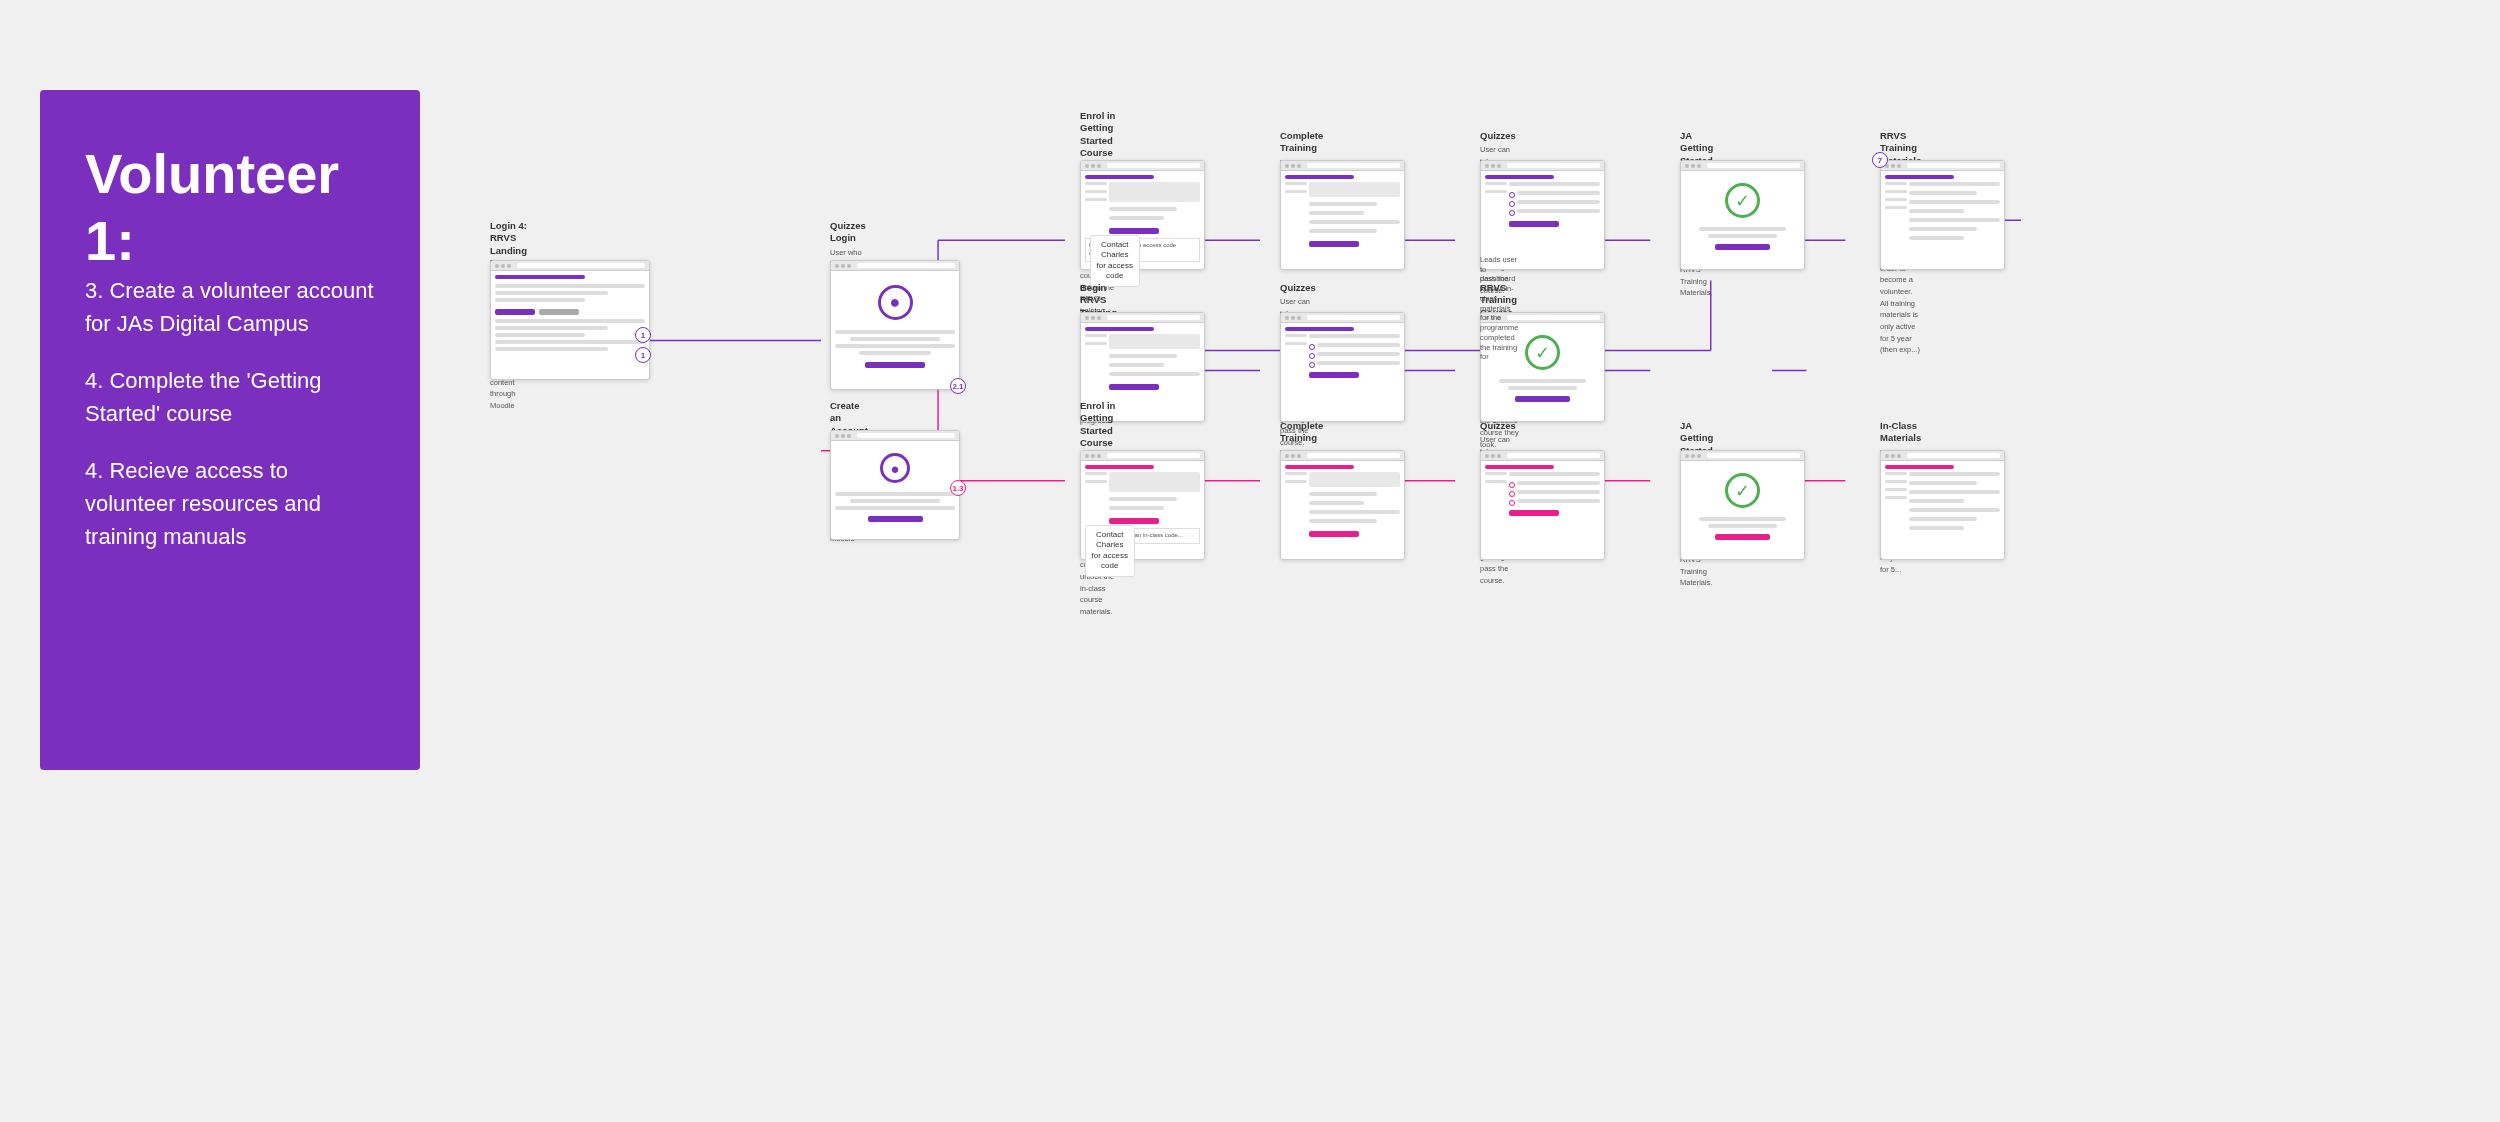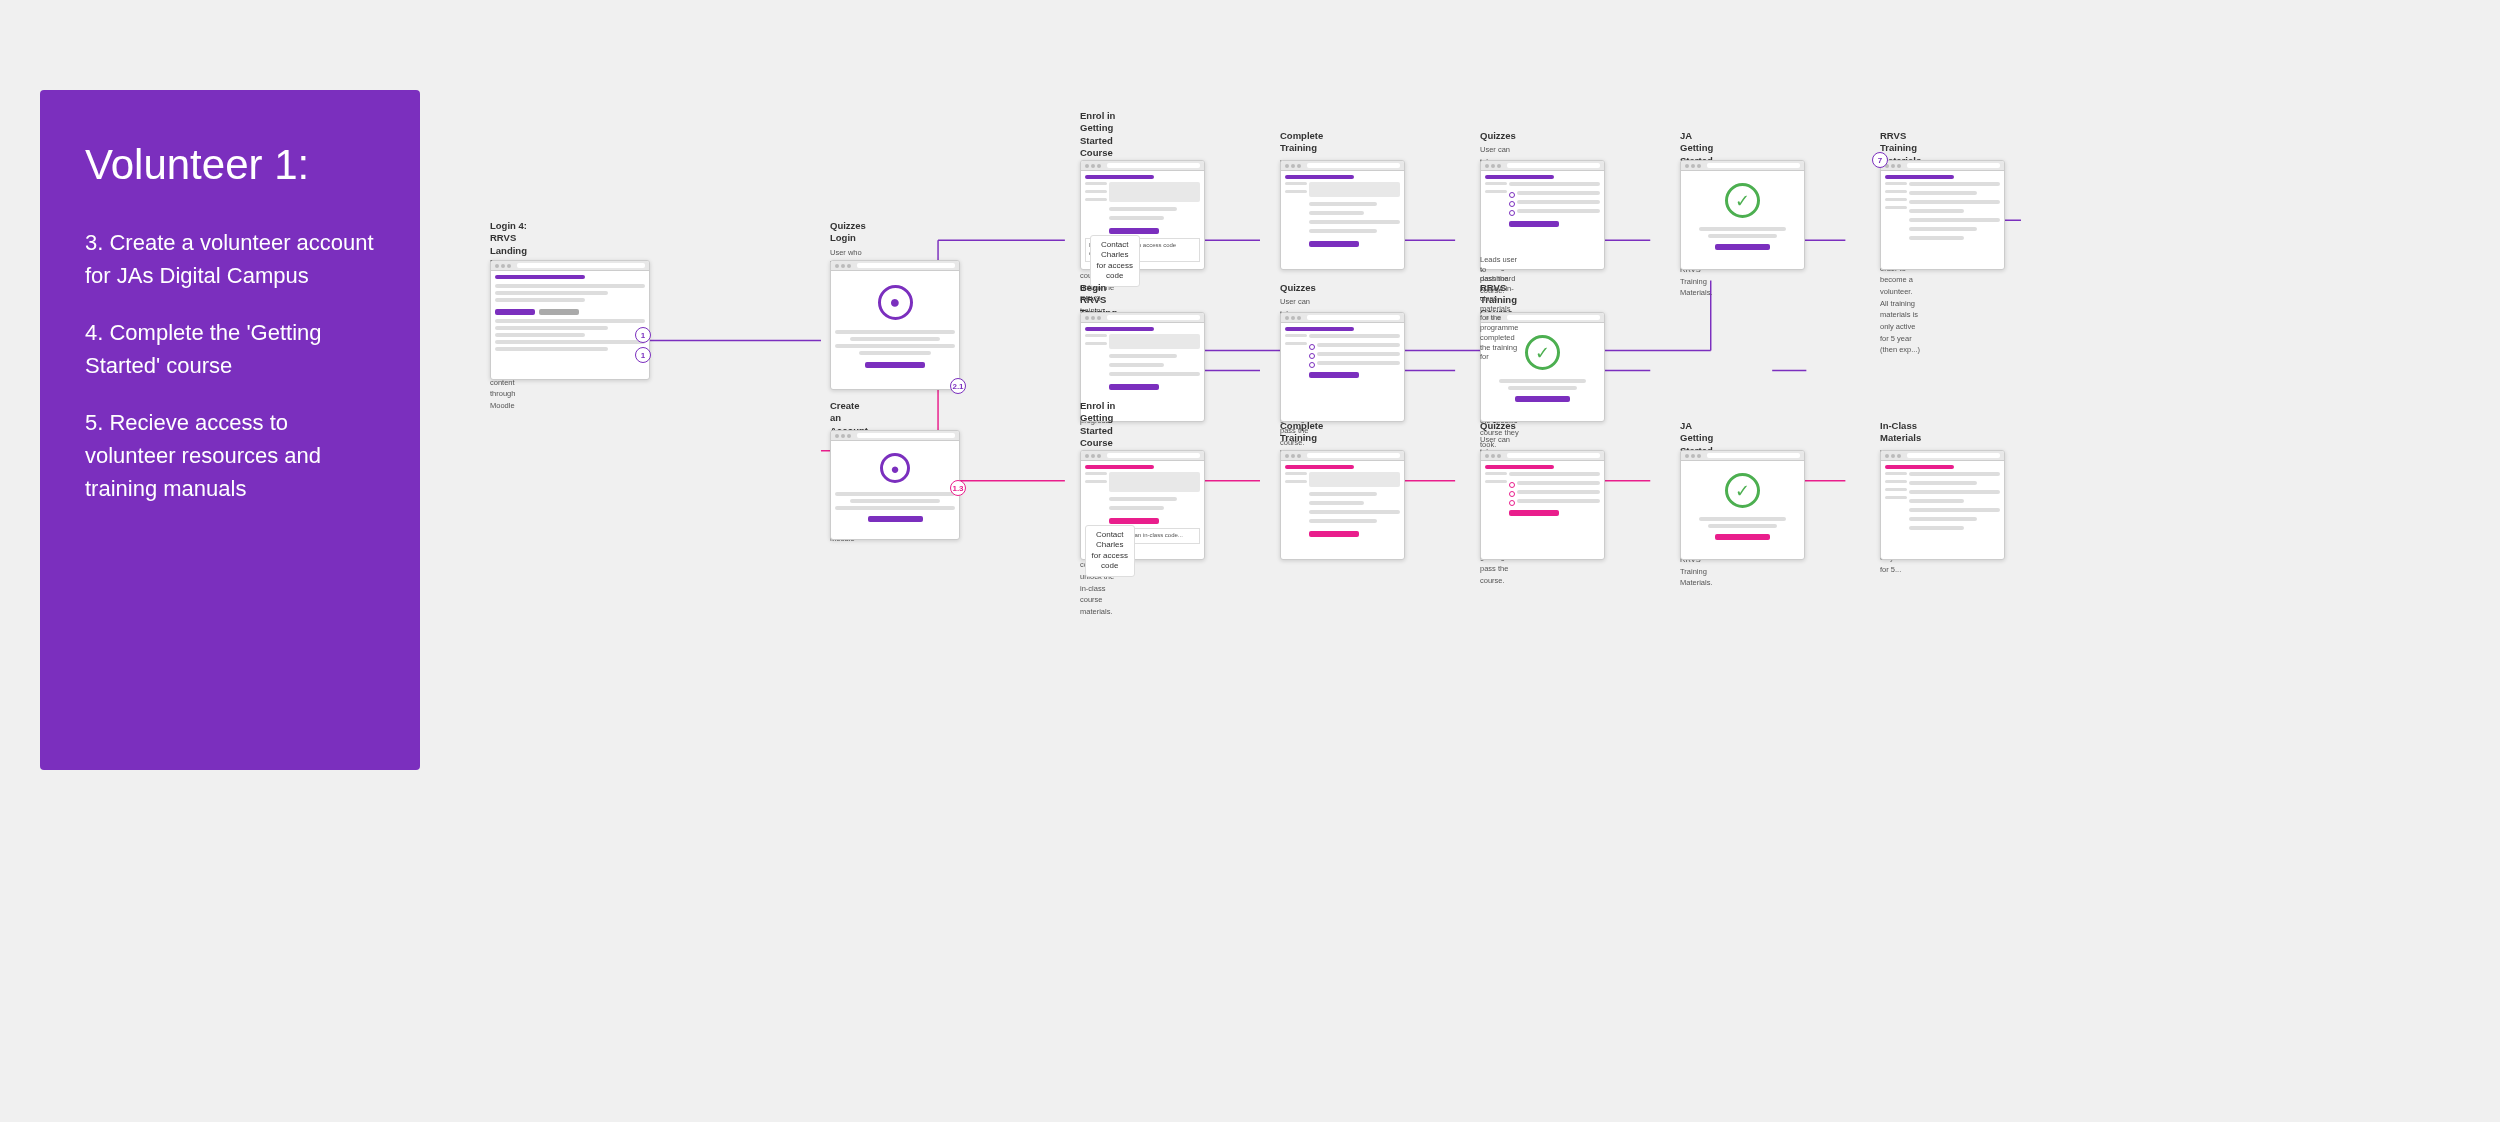--- a/index.html
+++ b/index.html
@@ -27,23 +27,22 @@
       color: white;
       width: 380px;
       min-width: 380px;
       padding: 50px 45px;
       border-radius: 4px;
       height: 680px;
       margin-top: 30px;
     }
 
     .left-panel h1 {
-      font-size: 42px;
-      font-weight: 400;
-      margin-bottom: 36px;
+      font-size: 56px;
+      font-weight: 700;
       line-height: 1.2;
     }
 
     .left-panel p {
       font-size: 22px;
       line-height: 1.5;
       margin-bottom: 24px;
       font-weight: 400;
     }
 
@@ -189,21 +188,21 @@
   </style>
 </head>
 <body>
 
 <div class="main-container">
 
   <div class="left-panel">
     <h1>Volunteer 1:</h1>
     <p>3. Create a volunteer account for JAs Digital Campus</p>
     <p>4. Complete the 'Getting Started' course</p>
-    <p>5. Recieve access to volunteer resources and training manuals</p>
+    <p>4. Recieve access to volunteer resources and training manuals</p>
   </div>
 
   <div class="flow-area">
 
     <svg class="connections-svg" viewBox="0 0 2050 1000" preserveAspectRatio="none">
 
       <line x1="185" y1="280" x2="370" y2="280" stroke="#7b2fbe" stroke-width="1.5" fill="none"></line>
 
       <line x1="490" y1="250" x2="490" y2="180" stroke="#7b2fbe" stroke-width="1.5"></line>
       <line x1="490" y1="180" x2="620" y2="180" stroke="#7b2fbe" stroke-width="1.5"></line>

